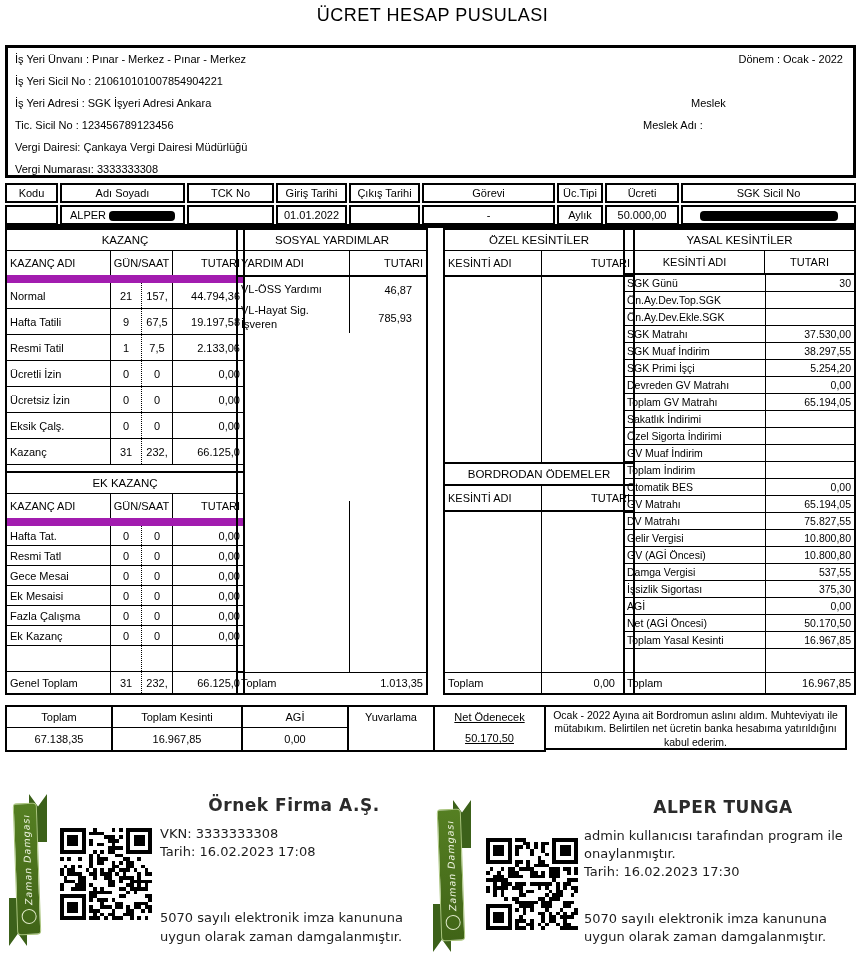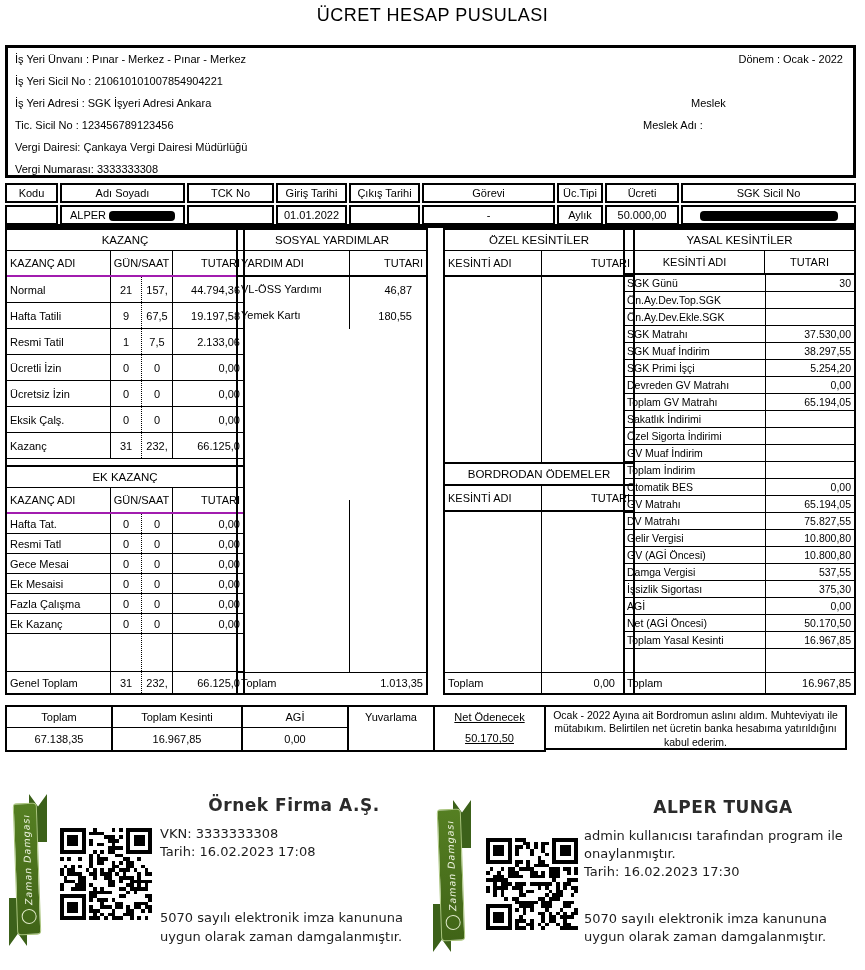--- a/index.html
+++ b/index.html
@@ -31,21 +31,21 @@
   .thickbar{position:absolute;left:5px;top:224px;width:851px;height:4px;background:#000;}
 
   
   .tbox{position:absolute;top:228px;height:467px;border:2.5px solid #000;
         box-sizing:border-box;display:flex;flex-direction:column;overflow:hidden;font-size:11px;}
   .ttl{border-bottom:1.5px solid #000;display:flex;align-items:center;justify-content:center;
        font-size:11.5px;flex:0 0 auto;}
   .bt{border-top:2px solid #000;}
 
   
-  .h4{display:grid;grid-template-columns:103px 31px 31px 1fr;height:24px;border-bottom:2px solid #a21caf;flex:0 0 auto;}
+  .h4{display:grid;grid-template-columns:103px 31px 31px 1fr;height:24px;border-bottom:8px solid #a21caf;flex:0 0 auto;}
   .h4 .cn{display:flex;align-items:center;padding-left:3px;}
   .h4 .cgs{grid-column:2/4;display:flex;align-items:center;justify-content:center;border-left:1.5px solid #000;}
   .h4 .ct{display:flex;align-items:center;justify-content:flex-end;padding-right:3px;border-left:1.5px solid #000;}
   .r4{display:grid;grid-template-columns:103px 31px 31px 1fr;border-bottom:1.5px solid #000;box-sizing:border-box;}
   .r4 .cn{display:flex;align-items:center;padding-left:3px;overflow:hidden;white-space:nowrap;}
   .r4 .cg{display:flex;align-items:center;justify-content:center;border-left:1.5px solid #000;}
   .r4 .cs{display:flex;align-items:center;justify-content:center;border-left:1.5px dotted #000;overflow:hidden;}
   .r4 .ct{display:flex;align-items:center;justify-content:flex-end;padding-right:3px;border-left:1.5px solid #000;}
   .kzrows .r4{height:26px;}
   .ekrows .r4{height:20px;}
@@ -279,22 +279,22 @@
       <span class="cn">YARDIM ADI</span>
       <span class="ct">TUTARI</span>
     </div>
     <div style="display:flex;flex-direction:column;flex:1 1 auto;">
 
     <div class="r2 g2a" style="min-height:26px;">
         <span class="cn">VL-ÖSS Yardımı</span>
         <span class="ct">46,87</span>
       </div>
         <div class="r2 g2a" style="min-height:26px;">
-        <span class="cn">Yemek Kartı</span>
-        <span class="ct">180,55</span>
+        <span class="cn">VL-Hayat Sig. İşveren</span>
+        <span class="ct">785,93</span>
       </div>
       </div>
     <div class="r2 g2a fill">
       <span class="cn"></span>
         <span class="ct"></span>
     </div>
     <div class="tot2">
       <span>Toplam</span>
       <span>1.013,35</span>
     </div>

